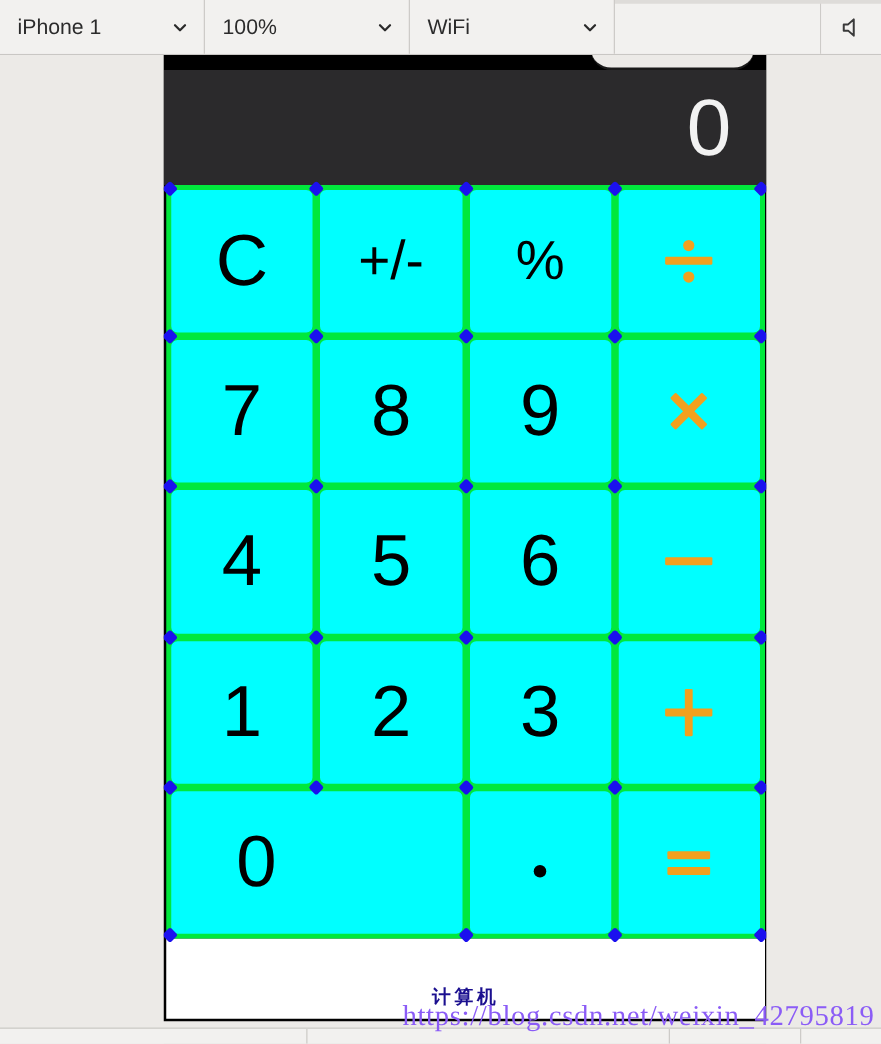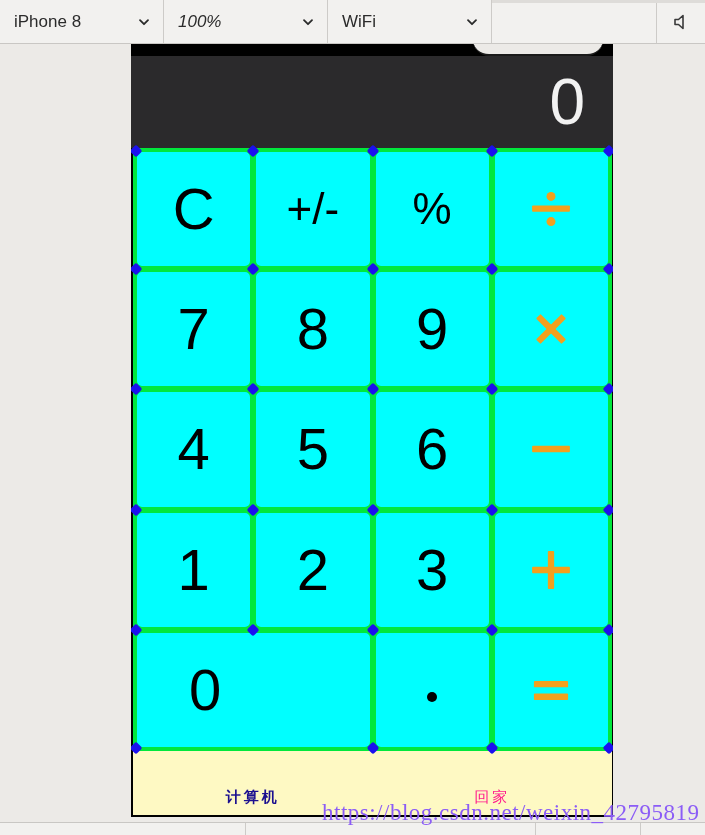--- a/index.html
+++ b/index.html
@@ -34,21 +34,21 @@
     position: relative;
     display: flex;
     align-items: center;
     justify-content: space-between;
     padding: 0 12px 0 14px;
     border-right: 1px solid #cdcbc8;
     background: #f2f1ef;
     cursor: default;
   }
   .tb-select.dev   { width: 164px; }
-  .tb-select.zoom  { width: 164px; font-style: italic; }
+  .tb-select.zoom  { width: 164px; }
   .tb-select.net   { width: 164px; align-items: center; }
   .tb-select-label {
     font-size: 17px;
     color: #2b2b2b;
     white-space: nowrap;
   }
   .chev {
     width: 14px; height: 14px;
     flex: 0 0 auto;
     margin-left: 10px;
@@ -173,21 +173,21 @@
   
   .glyph { display: block; }
 
   
   #tabbar {
     position: absolute;
     left: 2px;
     top: 707px;
     width: 479px;
     height: 64px;
-    background: #fef9c3;
+    background: #ffffff;
     display: flex;
     align-items: flex-end;
     z-index: 5;
   }
   .tab {
     flex: 1 1 0;
     text-align: center;
     padding-bottom: 8px;
     font-size: 15px;
     letter-spacing: 3px;
@@ -253,21 +253,21 @@
     background: #eceae7;
     z-index: 5;
   }
 </style>
 </head>
 <body>
 
 <div id="toolbar">
 
   <div class="tb-select dev">
-    <span class="tb-select-label">iPhone 8</span>
+    <span class="tb-select-label">iPhone 1</span>
     <span class="chev">
       <svg viewBox="0 0 14 14" width="14" height="14">
         <path d="M3 5.2 L7 9.2 L11 5.2" fill="none" stroke="#2b2b2b" stroke-width="1.8" stroke-linecap="round" stroke-linejoin="round"></path>
       </svg>
     </span>
   </div>
 
   <div class="tb-select zoom">
     <span class="tb-select-label">100%</span>
     <span class="chev">
@@ -419,21 +419,20 @@
       <div class="handle " style="left: 359.25px; top: 482.4px;"></div>
       <div class="handle" style="left: 476px; top: 482.4px;"></div>
       <div class="handle" style="left: 3px; top: 600px;"></div>
       <div class="handle" style="left: 239.5px; top: 600px;"></div>
       <div class="handle" style="left: 359.25px; top: 600px;"></div>
       <div class="handle" style="left: 476px; top: 600px;"></div>
     </div>
 
   <div id="tabbar">
       <div class="tab t0">计算机</div>
-      <div class="tab t2">回家</div>
     </div>
 </div>
 
 <div id="watermark">https://blog.csdn.net/weixin_42795819</div>
 
 <div id="bottombar">
   <div class="bb-cell c0"></div>
   <div class="bb-cell c1"></div>
   <div class="bb-cell c2"></div>
   <div class="bb-cell c3"></div>

